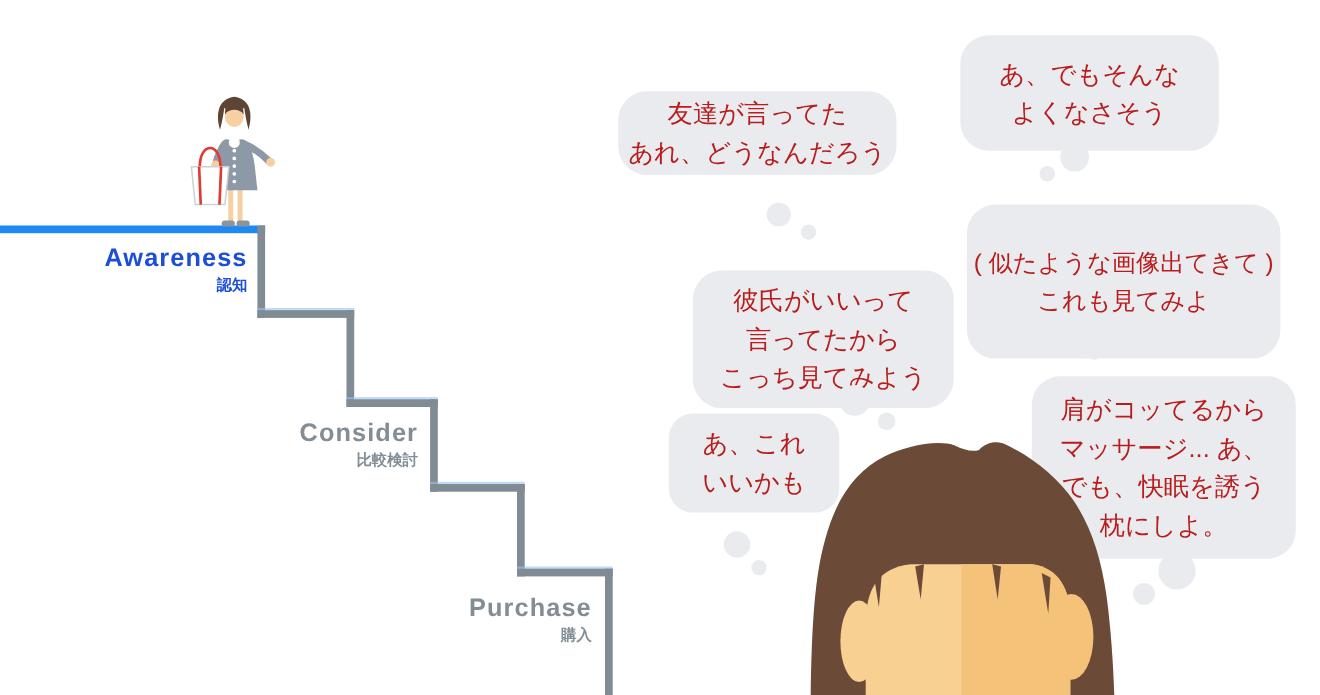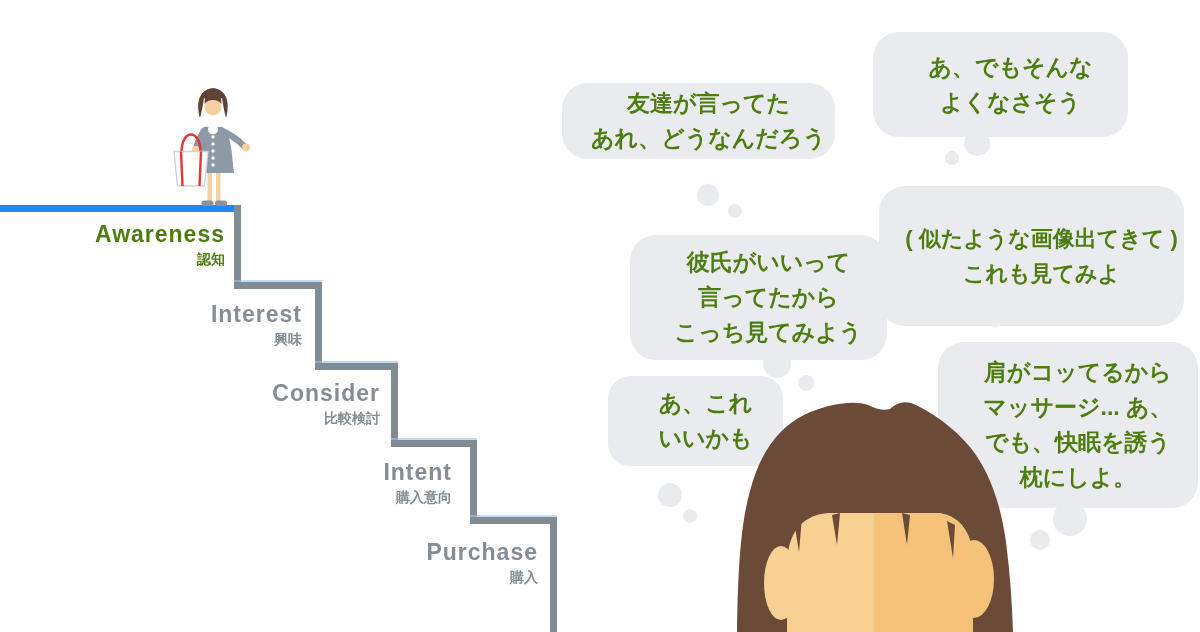--- a/index.html
+++ b/index.html
@@ -18,34 +18,34 @@
   .v3{left:391px;top:363px;height:84px;}
   .h4{left:391px;top:440px;width:86px;}
   .v4{left:470px;top:440px;height:84px;}
   .h5{left:470px;top:517px;width:87px;}
   .v5{left:550px;top:517px;height:115px;}
 
   
   .slabel{position:absolute;text-align:right;color:#838d96;}
   .slabel .en{font-size:23px;font-weight:bold;letter-spacing:1px;line-height:24px;}
   .slabel .ja{font-size:14px;font-weight:bold;margin-top:5px;}
-  .slabel.active{color:#4d7c0f;margin-left:44px;}
+  .slabel.active{color:#1d4ed8;margin-left:44px;}
   .l0{top:222px;right:975px;}
   .l1{top:302px;right:898px;}
   .l2{top:381px;right:820px;}
   .l3{top:460px;right:748px;}
   .l4{top:540px;right:662px;}
 
   
-  .bubble{position:absolute;background:#e9ebee;border-radius:26px;color:#4d7c0f;
-          font-size:23px;font-weight:bold;line-height:35px;text-align:center;
-          display:flex;align-items:center;justify-content:center;white-space:pre-line;padding-left:20px;}
+  .bubble{position:absolute;background:#e9ebee;border-radius:26px;color:#b91c1c;
+          font-size:23px;font-weight:normal;line-height:35px;text-align:center;
+          display:flex;align-items:center;justify-content:center;white-space:pre-line;}
   .b1{left:562px;top:83px;width:253px;height:76px;}
   .b2{left:873px;top:32px;width:235px;height:105px;}
-  .b3{left:630px;top:235px;width:237px;height:125px;}
+  .b3{left:630px;top:246px;width:237px;height:125px;}
   .b4{left:879px;top:186px;width:285px;height:140px;font-size:22px;}
   .b5{left:608px;top:376px;width:155px;height:90px;border-radius:22px;}
   .b6{left:938px;top:342px;width:240px;height:166px;}
   .dot{position:absolute;background:#e9ebee;border-radius:50%;}
   .d1a{left:697px;top:184px;width:22px;height:22px;}
   .d1b{left:728px;top:204px;width:14px;height:14px;}
   .d2a{left:964px;top:130px;width:26px;height:26px;}
   .d2b{left:945px;top:151px;width:14px;height:14px;}
   .d3a{left:763px;top:350px;width:28px;height:28px;}
   .d3b{left:798px;top:375px;width:16px;height:16px;}
@@ -73,31 +73,23 @@
   <div class="bar v v3"></div>
   <div class="bar h h4"></div>
   <div class="bar v v4"></div>
   <div class="bar h h5"></div>
   <div class="bar v v5"></div>
 
   <div class="slabel active l0">
     <div class="en">Awareness</div>
     <div class="ja">認知</div>
   </div>
-  <div class="slabel l1">
-    <div class="en">Interest</div>
-    <div class="ja">興味</div>
-  </div>
   <div class="slabel l2">
     <div class="en">Consider</div>
     <div class="ja">比較検討</div>
-  </div>
-  <div class="slabel l3">
-    <div class="en">Intent</div>
-    <div class="ja">購入意向</div>
   </div>
   <div class="slabel l4">
     <div class="en">Purchase</div>
     <div class="ja">購入</div>
   </div>
 
   <div class="bubble b1">友達が言ってた
 あれ、どうなんだろう</div>
   <div class="dot d1a"></div>
   <div class="dot d1b"></div>

